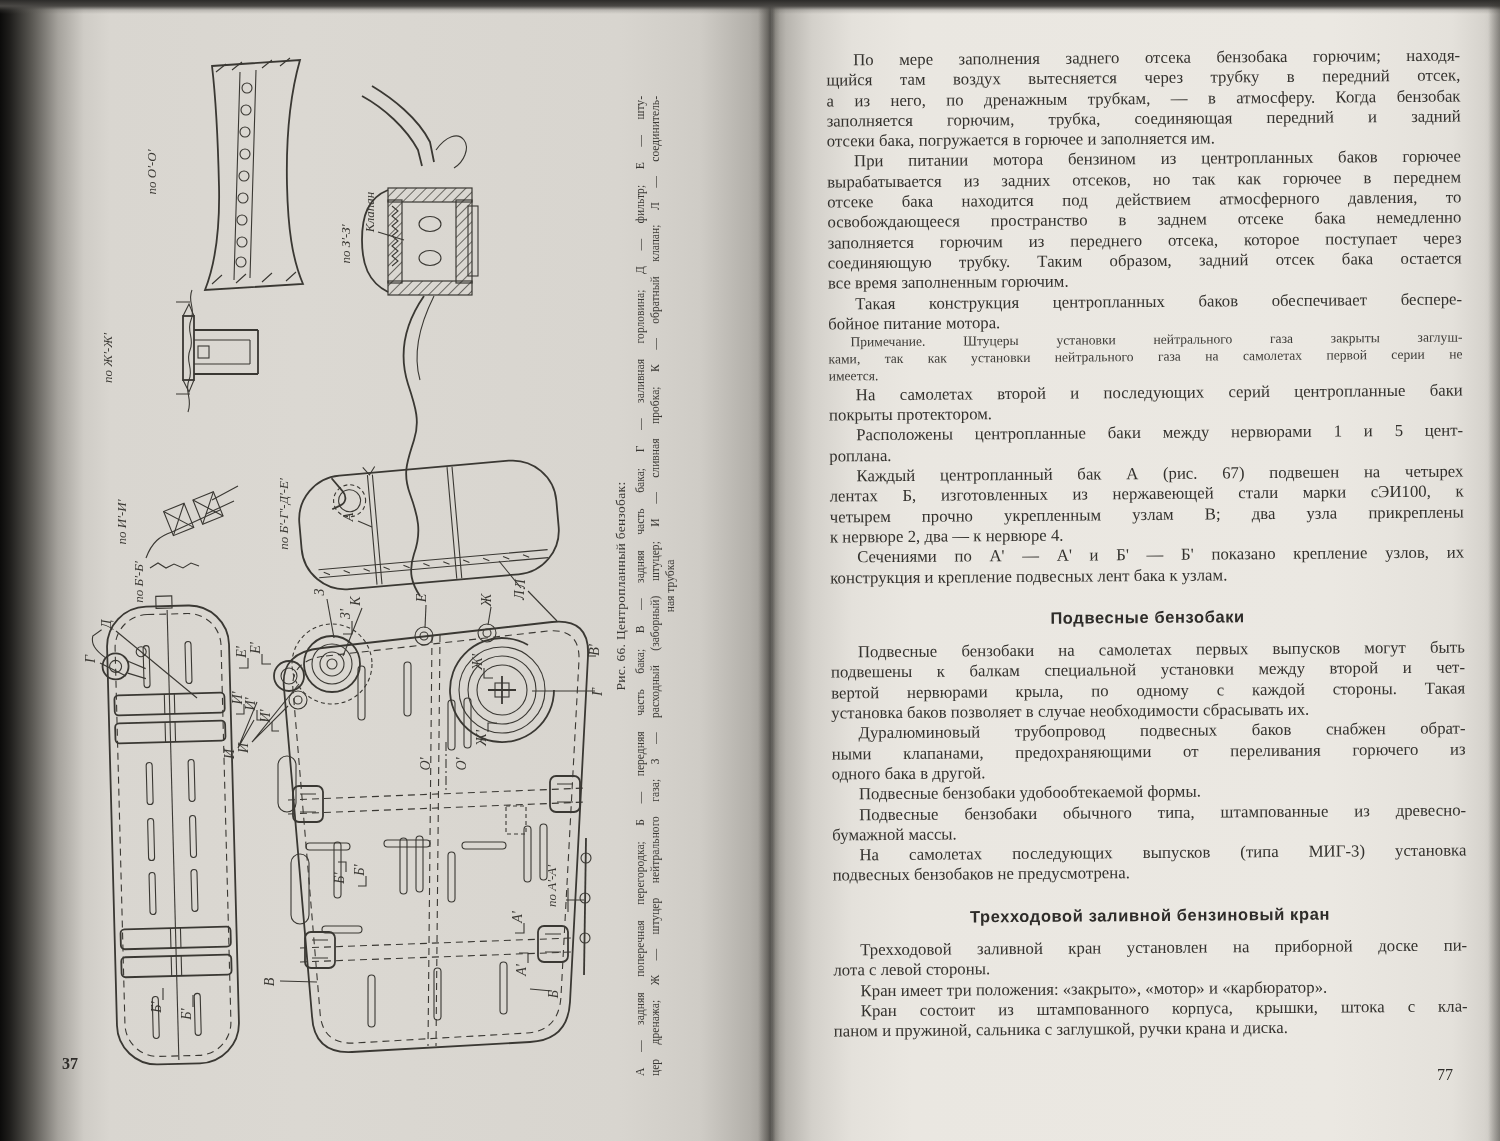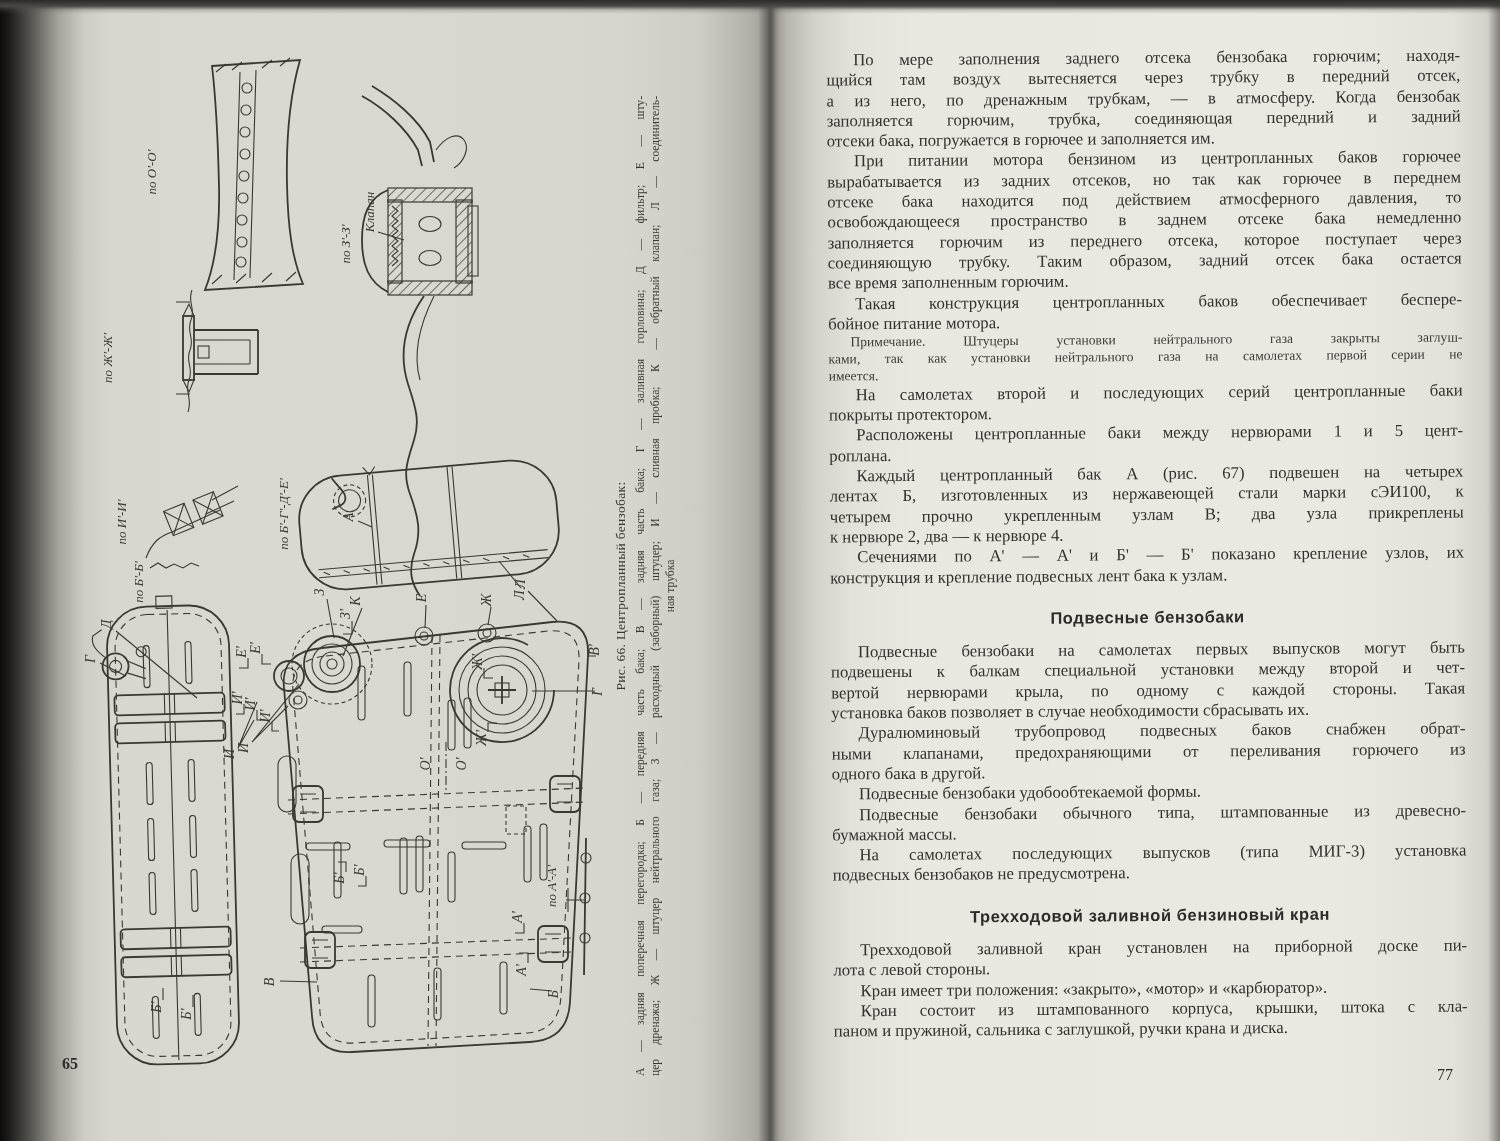--- a/index.html
+++ b/index.html
@@ -297,21 +297,21 @@
   <text class="sec" transform="rotate(-90 556 886)" x="556" y="886" text-anchor="middle">по А'-А'</text>
 </svg>
 
 <div id="fig-caption" class="abs">
   <div class="cap-title">Рис. 66. Центропланный бензобак:</div>
   <div class="cap-line j">А — задняя поперечная перегородка; Б — передняя часть бака; В — задняя часть бака; Г — заливная горловина; Д — фильтр; Е — шту-</div>
   <div class="cap-line j">цер дренажа; Ж — штуцер нейтрального газа; З — расходный (заборный) штуцер; И — сливная пробка; К — обратный клапан; Л — соединитель-</div>
   <div class="cap-line c">ная трубка</div>
 </div>
 
-<div class="abs pagenum" style="left:62px;top:1055px;font-weight:bold;">65</div>
+<div class="abs pagenum" style="left:62px;top:1055px;font-weight:bold;">37</div>
 <div class="abs pagenum" style="left:1437px;top:1066px;">77</div>
 
 <div id="right-text" class="abs">
     <div class="para">
       <div class="tline first">По мере заполнения заднего отсека бензобака горючим; находя-</div>
       <div class="tline">щийся там воздух вытесняется через трубку в передний отсек,</div>
       <div class="tline">а из него, по дренажным трубкам, — в атмосферу. Когда бензобак</div>
       <div class="tline">заполняется горючим, трубка, соединяющая передний и задний</div>
       <div class="tline last">отсеки бака, погружается в горючее и заполняется им.</div>
     </div>

